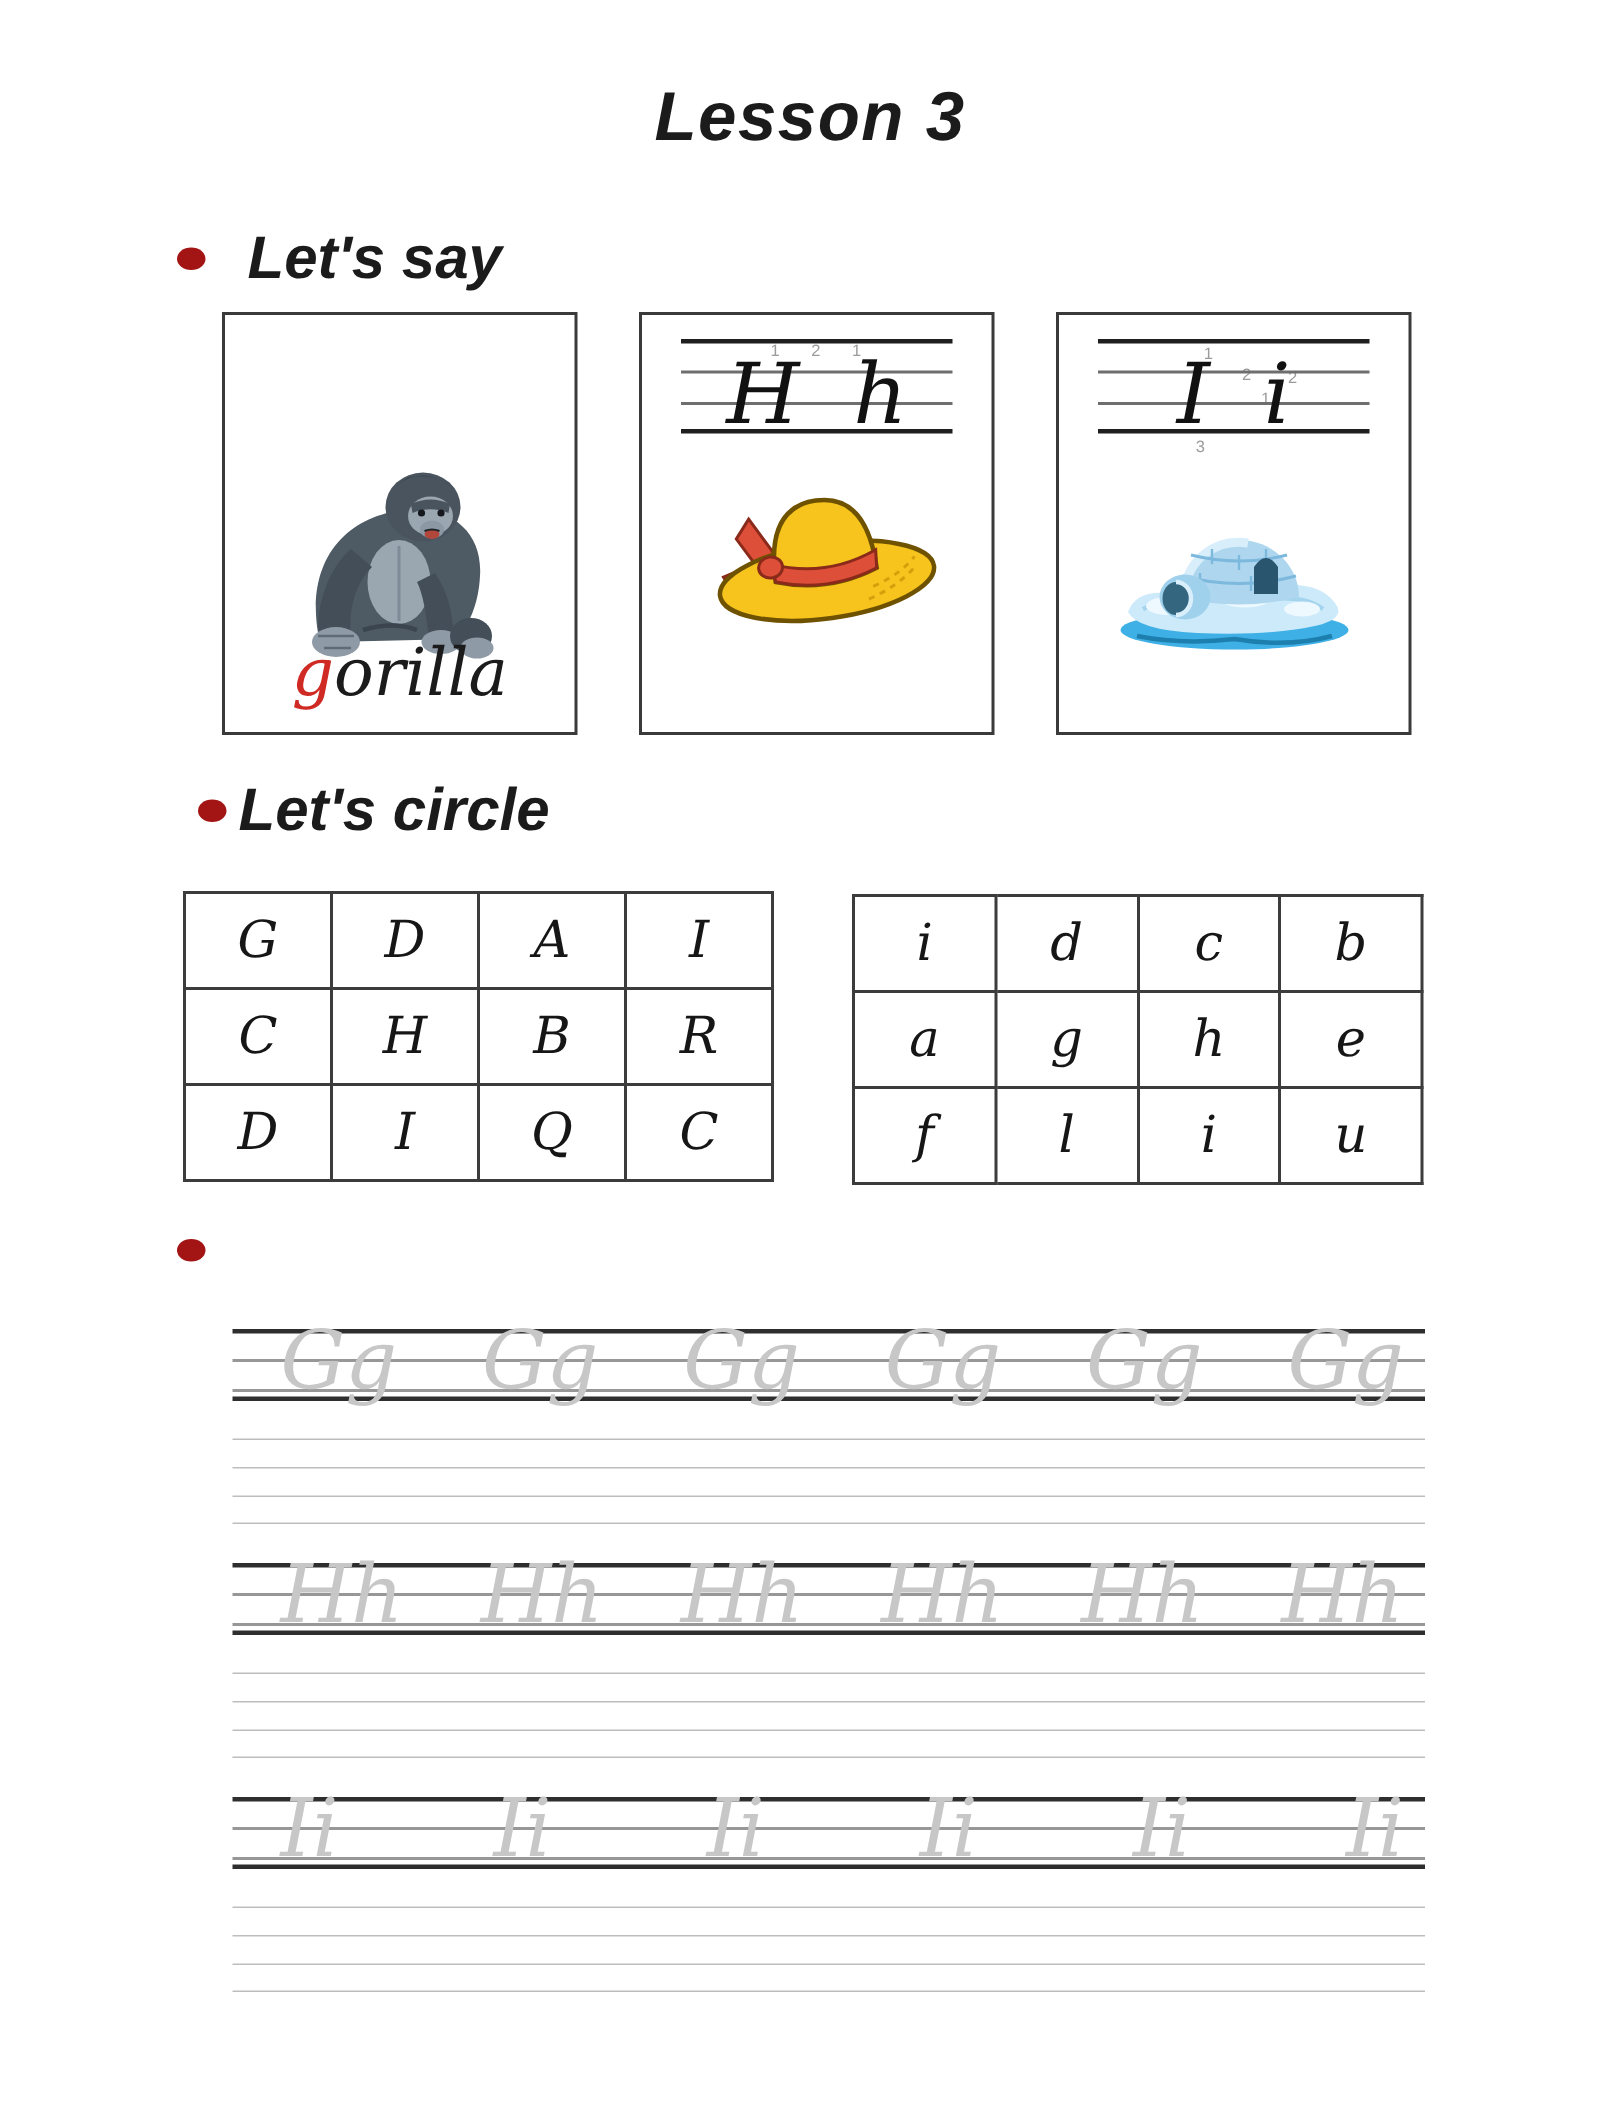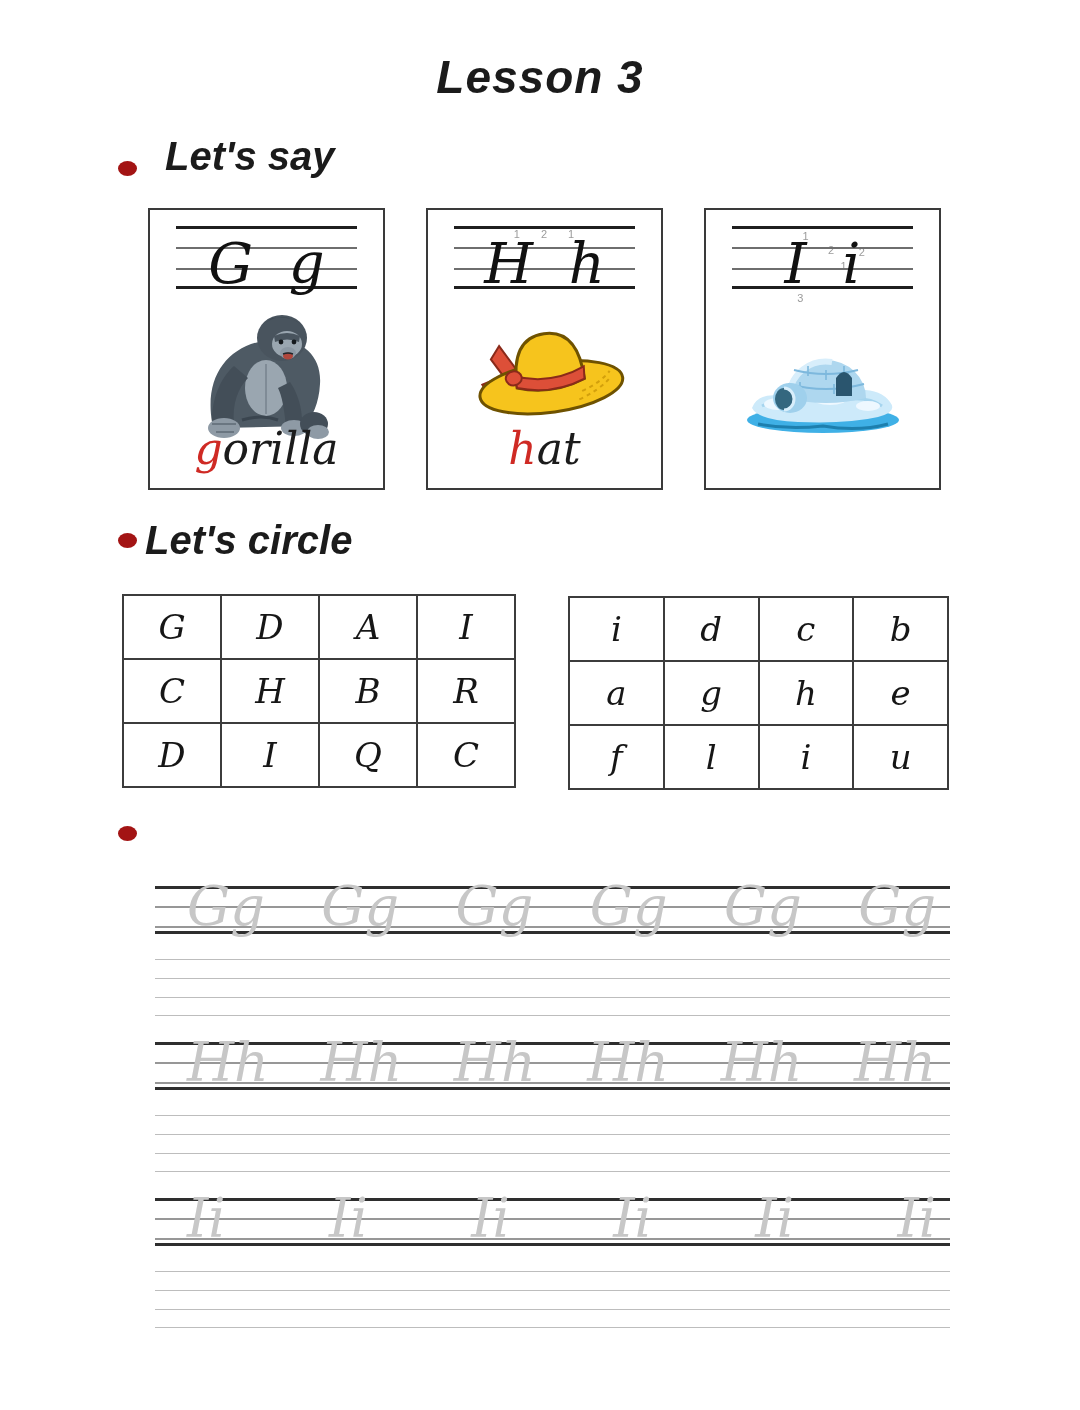--- a/index.html
+++ b/index.html
@@ -13,22 +13,22 @@
   
   .title{
     position:absolute;top:50px;left:0;width:1080px;text-align:center;
     font-size:46px;letter-spacing:1px;
   }
 
   
   .section-head{position:absolute;display:flex;align-items:center;}
   .bullet{width:19px;height:15px;border-radius:50%;background:#a31414;flex:0 0 auto;}
   .section-label{font-size:40px;line-height:1;}
-  .head-say{left:118px;top:136px;gap:28px;align-items:flex-end;}
-  .head-circle{left:118px;top:520px;gap:8px;text-align:right;}
+  .head-say{left:118px;top:152px;gap:28px;}
+  .head-circle{left:132px;top:520px;gap:8px;text-align:right;}
   .head-write{left:118px;top:826px;gap:8px;}
 
   
   .cards{position:absolute;left:148px;top:208px;display:flex;gap:41px;}
   .card{
     width:237px;height:282px;background:#fff;border:2px solid #3a3a3a;
     position:relative;box-sizing:border-box;
   }
   .rules{position:absolute;left:26px;right:26px;top:16px;height:63px;}
   .rules .ln{position:absolute;left:0;right:0;}
@@ -84,27 +84,20 @@
 <div class="title marker">Lesson 3</div>
 
 <div class="section-head head-say">
   <span class="bullet"></span>
   <span class="section-label marker">Let's say</span>
 </div>
 
 <div class="cards">
 
   <div class="card card-g">
-    <div class="rules">
-      <div class="ln t l1"></div>
-        <div class="ln m l2"></div>
-        <div class="ln m l3"></div>
-        <div class="ln t l4"></div>
-      <div class="pair hand">G g</div>
-    </div>
     <div class="art">
       <svg width="170" height="148" viewBox="0 0 170 148">
 
         <path d="M30,118 C22,70 48,40 88,36 C120,33 140,52 138,80 C137,100 130,112 124,122 L38,124 Z" fill="#4e5a64"></path>
 
         <ellipse cx="100" cy="34" rx="25" ry="23" fill="#49545e"></ellipse>
         <path d="M82,20 Q100,6 118,20 Q110,12 90,14 Z" fill="#3e4952"></path>
         <ellipse cx="105" cy="40" rx="15" ry="13" fill="#9aa6b0"></ellipse>
         <path d="M92,32 Q105,26 118,32 L117,38 Q105,33 93,38 Z" fill="#49545e"></path>
         <circle cx="99" cy="38" r="2.4" fill="#15191d"></circle>
@@ -156,23 +149,20 @@
 
           <path d="M56,66 Q56,16 90,16 Q124,16 124,66 Q90,78 56,66 Z" fill="#f6c41d" stroke="#6f5200" stroke-width="3"></path>
 
           <path d="M55,54 Q90,68 125,54 L124,66 Q90,78 56,66 Z" fill="#dd4f38" stroke="#8a2a1a" stroke-width="2"></path>
 
           <ellipse cx="54" cy="56" rx="8" ry="7" fill="#dd4f38" stroke="#8a2a1a" stroke-width="2"></ellipse>
 
           <path d="M120,78 Q140,72 150,62 M116,86 Q136,80 148,70" stroke="#d3a00c" stroke-width="2" fill="none" stroke-dasharray="4 4"></path>
         </g>
       </svg>
-    </div>
-    <div class="word hand">
-      <span class="init">h</span><span>at</span>
     </div>
   </div>
 
   <div class="card card-i">
     <div class="rules">
       <span class="hint">1</span>
       <span class="hint">2</span>
       <span class="hint">3</span>
       <span class="hint">1</span>
       <span class="hint">2</span>

